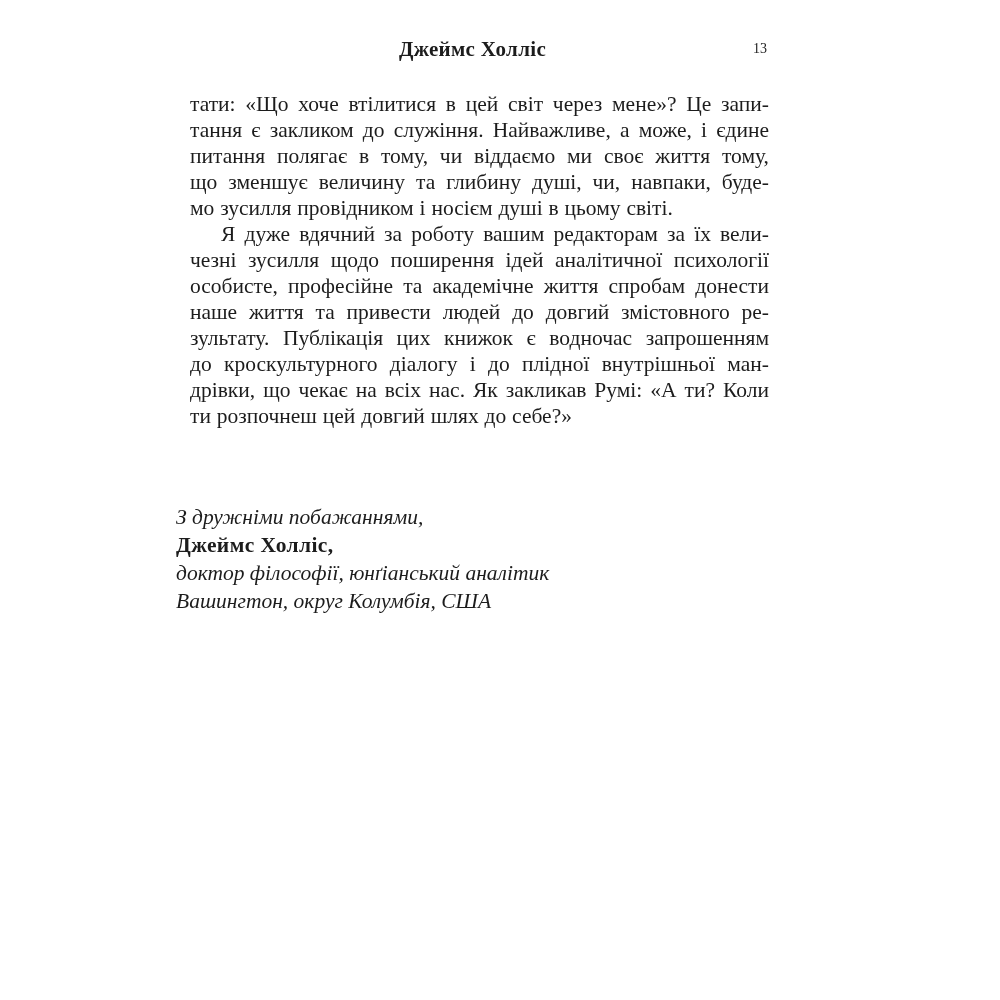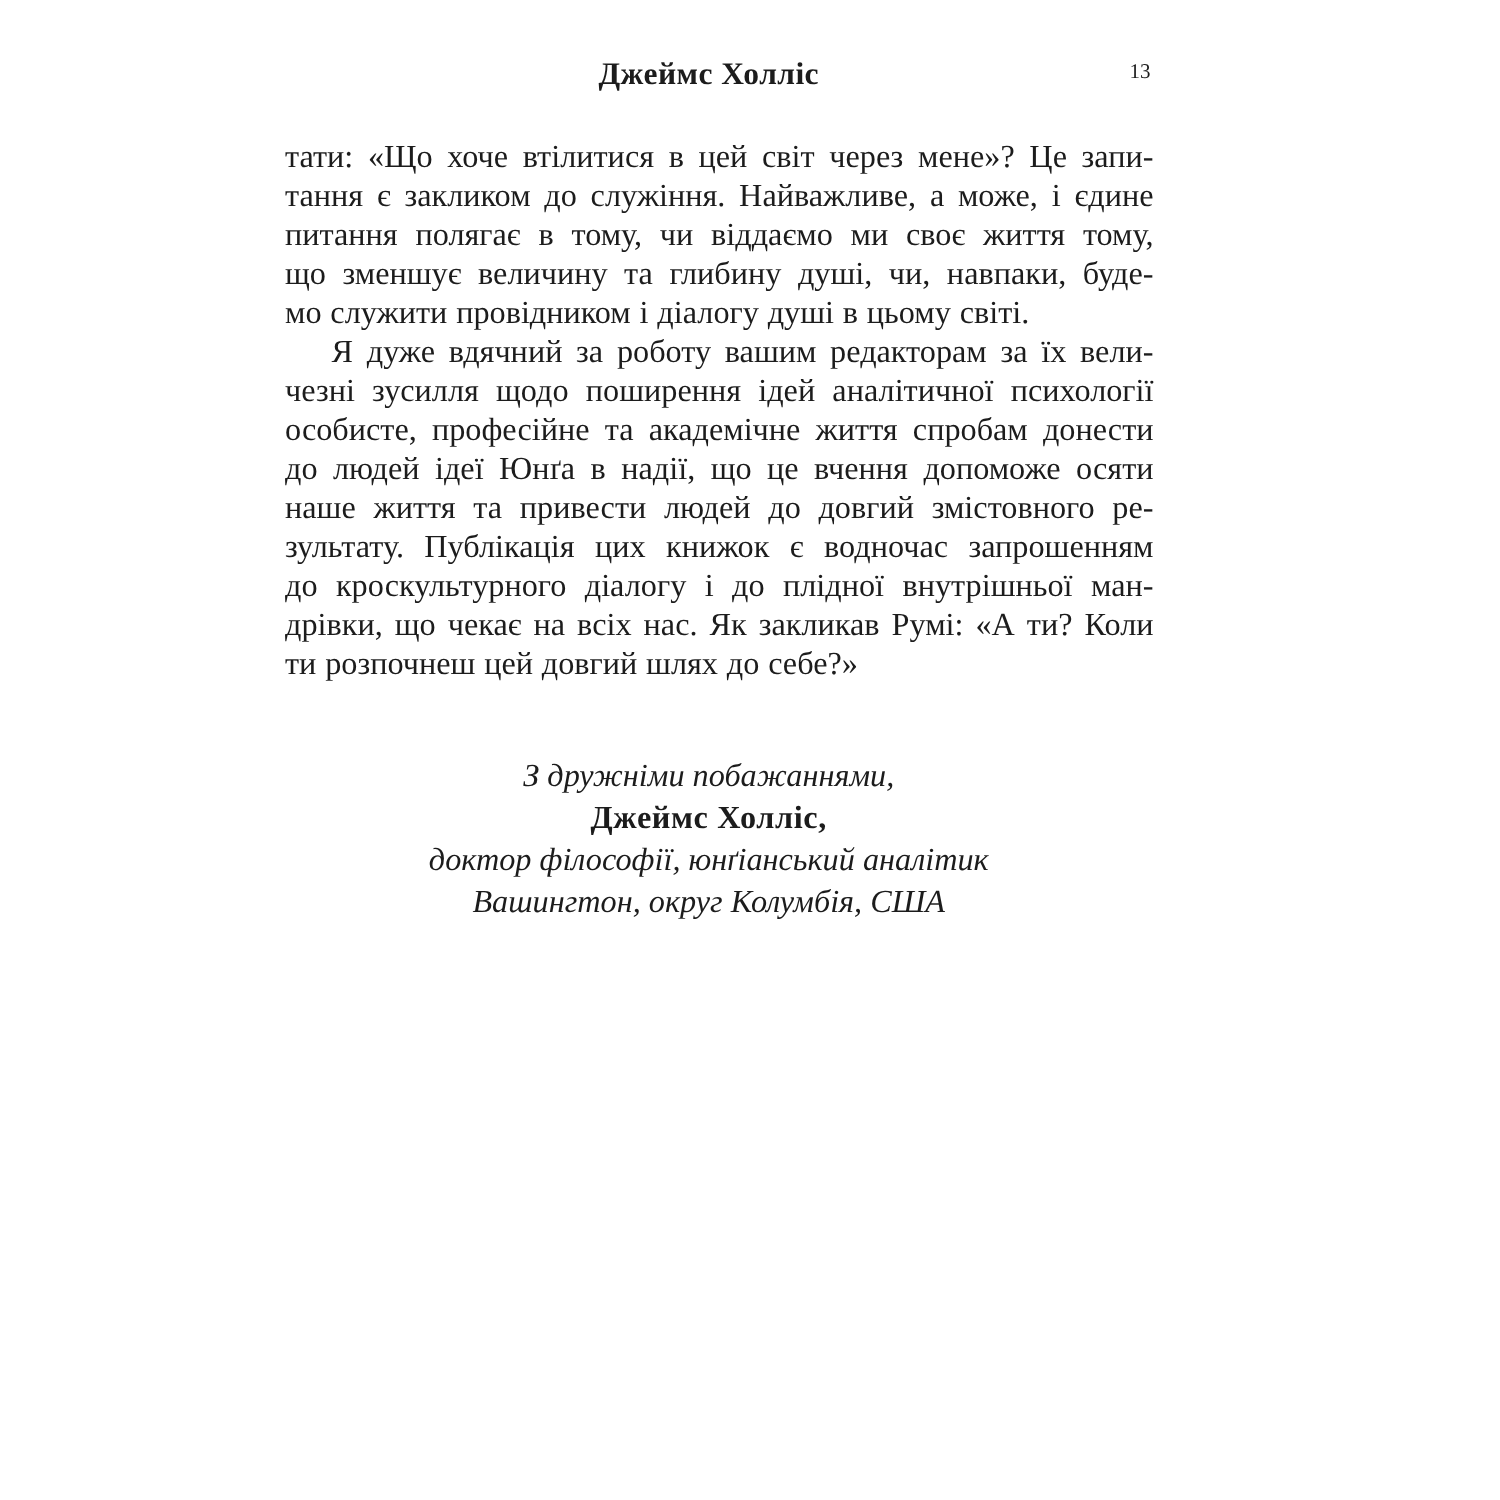--- a/index.html
+++ b/index.html
@@ -63,21 +63,21 @@
     text-align-last: left;
   }
   .line.indent {
     text-indent: 31px;
   }
   .signature {
     position: absolute;
     top: 503px;
     left: 0;
     right: 0;
-    text-align: center;
+    text-align: left;
     font-size: 21.5px;
     line-height: 28px;
     font-style: italic;
   }
   .sig-name {
     font-style: normal;
     font-weight: bold;
     letter-spacing: 0.4px;
   }
 </style>
@@ -89,25 +89,24 @@
   <div class="page-header">
     <span class="running-title">Джеймс Холліс</span>
     <span class="page-number">13</span>
   </div>
 
   <div class="body-text">
     <div class="line">тати: «Що хоче втілитися в цей світ через мене»? Це запи-</div>
     <div class="line">тання є закликом до служіння. Найважливе, а може, і єдине</div>
     <div class="line">питання полягає в тому, чи віддаємо ми своє життя тому,</div>
     <div class="line">що зменшує величину та глибину душі, чи, навпаки, буде-</div>
-    <div class="line para-end">мо служити провідником і діалогу душі в цьому світі.</div>
+    <div class="line para-end">мо зусилля провідником і носієм душі в цьому світі.</div>
     <div class="line indent">Я дуже вдячний за роботу вашим редакторам за їх вели-</div>
     <div class="line">чезні зусилля щодо поширення ідей аналітичної психології</div>
     <div class="line">особисте, професійне та академічне життя спробам донести</div>
-    <div class="line">до людей ідеї Юнґа в надії, що це вчення допоможе осяти</div>
     <div class="line">наше життя та привести людей до довгий змістовного ре-</div>
     <div class="line">зультату. Публікація цих книжок є водночас запрошенням</div>
     <div class="line">до кроскультурного діалогу і до плідної внутрішньої ман-</div>
     <div class="line">дрівки, що чекає на всіх нас. Як закликав Румі: «А ти? Коли</div>
     <div class="line para-end">ти розпочнеш цей довгий шлях до себе?»</div>
   </div>
 
   <div class="signature">
     <div class="sig-closing">З дружніми побажаннями,</div>
     <div class="sig-name">Джеймс Холліс,</div>

